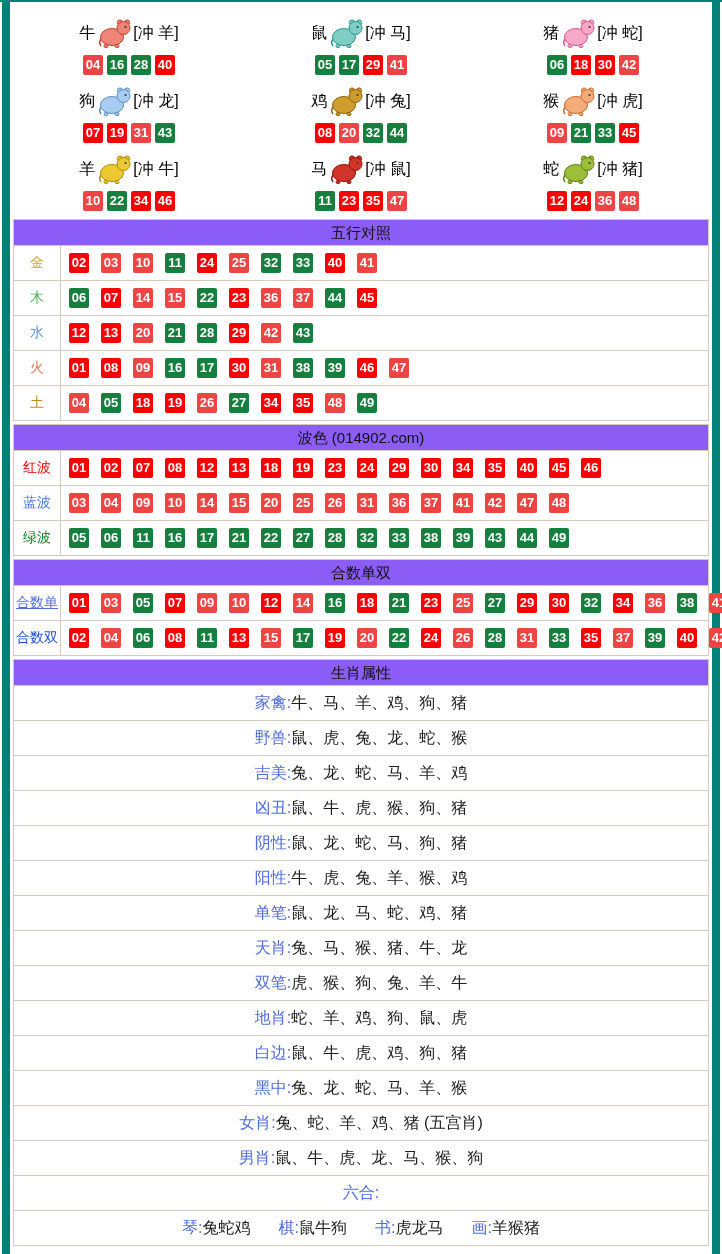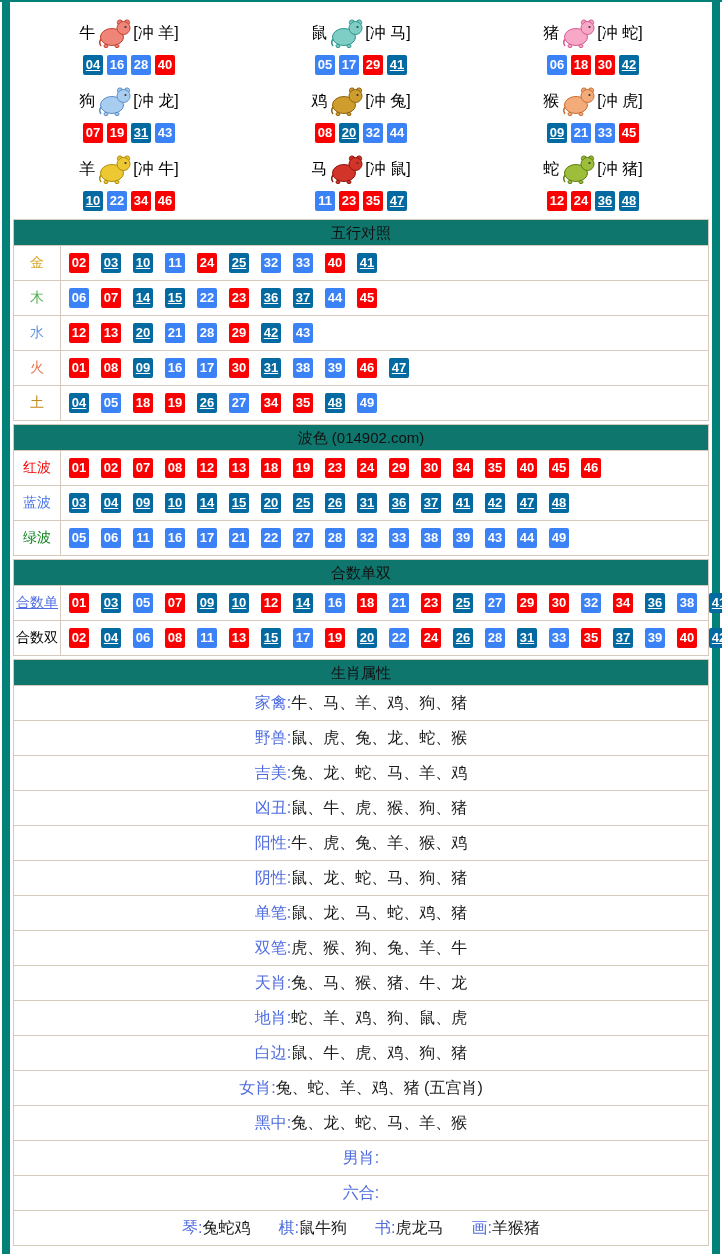--- a/index.html
+++ b/index.html
@@ -11,31 +11,31 @@
 
   
   .zodiac-grid { display:grid; grid-template-columns:repeat(3,1fr); padding:6px 0 2px 0; }
   .z-cell { height:68px; display:flex; flex-direction:column; align-items:center; justify-content:center; }
   .z-top { display:flex; align-items:center; gap:2px; font-size:16px; color:#000; height:40px; }
   .z-icon { display:inline-flex; }
   .z-balls { display:flex; gap:4px; margin-top:2px; }
 
   
   .sec-header { height:27px; line-height:26px; text-align:center; font-size:15px; color:#111;
-                background:#0f766e; border:1px solid #d5cabb; border-left:1px solid #d5cabb; margin-top:3px; }
+                background:#8b5cf6; border:1px solid #d5cabb; border-left:1px solid #d5cabb; margin-top:3px; }
   .num-row { display:flex; align-items:stretch; height:35px; border-bottom:1px solid #d5cabb;
              border-left:1px solid #d5cabb; border-right:1px solid #d5cabb; background:#fff; }
   .row-label { width:47px; display:flex; align-items:center; justify-content:center;
                border-right:1px solid #d5cabb; font-size:14px; flex:none; }
   .row-balls { display:flex; align-items:center; gap:12px; padding-left:8px; flex-wrap:nowrap; }
   .ball { width:20px; height:20px; line-height:20px; text-align:center; color:#fff;
           font-size:13px; font-weight:bold; border-radius:2px; flex:none; }
   .ball.red   { background:#fa0000; }
-  .ball.blue  { background:#0369a1;text-decoration:underline; }
-  .ball.green { background:#3b82f6; }
+  .ball.blue  { background:#ef4444; }
+  .ball.green { background:#15803d; }
 
   .attr-row { height:35px; display:flex; align-items:center; justify-content:center;
               border-bottom:1px solid #d5cabb; border-left:1px solid #d5cabb; border-right:1px solid #d5cabb;
               font-size:16px; color:#1c1c1c; background:#fff; }
   .attr-label { color:#4f6ce0; }
   .qq-item { margin:0 14px; }
   .qq-item .attr-label { margin-right:0; }
 </style>
 </head>
 <body>
@@ -436,21 +436,21 @@
             <span class="ball blue">36</span>
             <span class="ball green">38</span>
             <span class="ball blue">41</span>
             <span class="ball green">43</span>
             <span class="ball red">45</span>
             <span class="ball blue">47</span>
             <span class="ball green">49</span>
           </div>
         </div>
         <div class="num-row">
-          <div class="row-label" style="color: #000000; text-align: right;">合数双</div>
+          <div class="row-label" style="color: #1d4ed8; text-align: right;">合数双</div>
           <div class="row-balls">
             <span class="ball red">02</span>
             <span class="ball blue">04</span>
             <span class="ball green">06</span>
             <span class="ball red">08</span>
             <span class="ball green">11</span>
             <span class="ball red">13</span>
             <span class="ball blue">15</span>
             <span class="ball green">17</span>
             <span class="ball red">19</span>
@@ -485,57 +485,58 @@
         </div>
         <div class="attr-row">
           <span class="attr-label">吉美:</span>
           <span class="attr-text">兔、龙、蛇、马、羊、鸡</span>
         </div>
         <div class="attr-row">
           <span class="attr-label">凶丑:</span>
           <span class="attr-text">鼠、牛、虎、猴、狗、猪</span>
         </div>
         <div class="attr-row">
+          <span class="attr-label">阴性:</span>
+          <span class="attr-text">鼠、龙、蛇、马、狗、猪</span>
+        </div>
+        <div class="attr-row">
           <span class="attr-label">阳性:</span>
           <span class="attr-text">牛、虎、兔、羊、猴、鸡</span>
         </div>
         <div class="attr-row">
-          <span class="attr-label">阴性:</span>
-          <span class="attr-text">鼠、龙、蛇、马、狗、猪</span>
-        </div>
-        <div class="attr-row">
           <span class="attr-label">单笔:</span>
           <span class="attr-text">鼠、龙、马、蛇、鸡、猪</span>
         </div>
         <div class="attr-row">
+          <span class="attr-label">天肖:</span>
+          <span class="attr-text">兔、马、猴、猪、牛、龙</span>
+        </div>
+        <div class="attr-row">
           <span class="attr-label">双笔:</span>
           <span class="attr-text">虎、猴、狗、兔、羊、牛</span>
         </div>
         <div class="attr-row">
-          <span class="attr-label">天肖:</span>
-          <span class="attr-text">兔、马、猴、猪、牛、龙</span>
-        </div>
-        <div class="attr-row">
           <span class="attr-label">地肖:</span>
           <span class="attr-text">蛇、羊、鸡、狗、鼠、虎</span>
         </div>
         <div class="attr-row">
           <span class="attr-label">白边:</span>
           <span class="attr-text">鼠、牛、虎、鸡、狗、猪</span>
         </div>
         <div class="attr-row">
+          <span class="attr-label">黑中:</span>
+          <span class="attr-text">兔、龙、蛇、马、羊、猴</span>
+        </div>
+        <div class="attr-row">
           <span class="attr-label">女肖:</span>
           <span class="attr-text">兔、蛇、羊、鸡、猪 (五宫肖)</span>
         </div>
         <div class="attr-row">
-          <span class="attr-label">黑中:</span>
-          <span class="attr-text">兔、龙、蛇、马、羊、猴</span>
-        </div>
-        <div class="attr-row">
           <span class="attr-label">男肖:</span>
+          <span class="attr-text">鼠、牛、虎、龙、马、猴、狗</span>
         </div>
         <div class="attr-row">
           <span class="attr-label">六合:</span>
         </div>
       </div>
 
     <div class="attr-row" id="qqRow">
         <span class="qq-item"><span class="attr-label">琴:</span><span class="attr-text">兔蛇鸡</span></span>
         <span class="qq-item"><span class="attr-label">棋:</span><span class="attr-text">鼠牛狗</span></span>
         <span class="qq-item"><span class="attr-label">书:</span><span class="attr-text">虎龙马</span></span>

